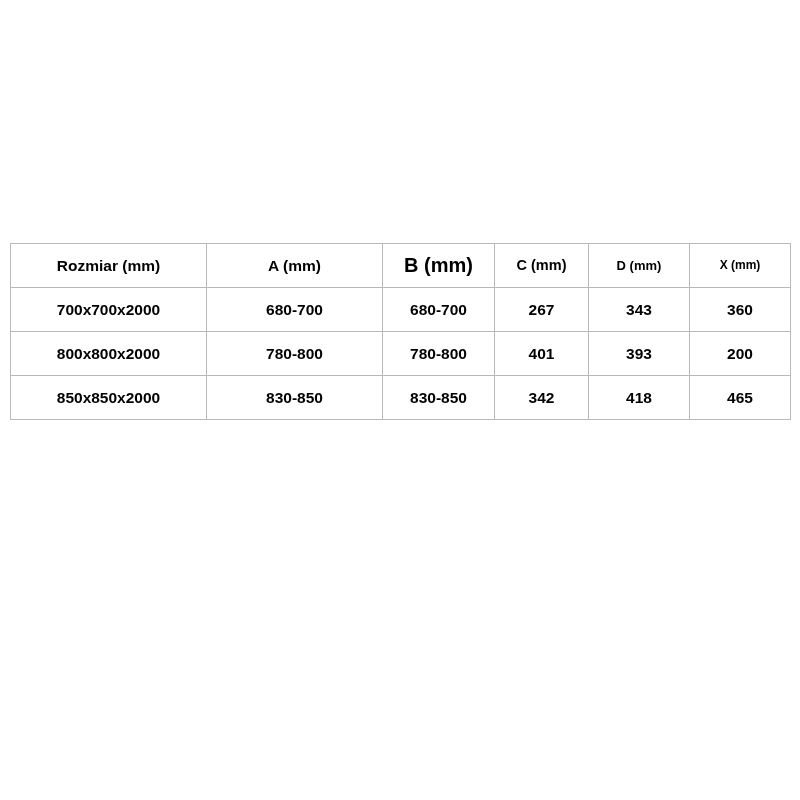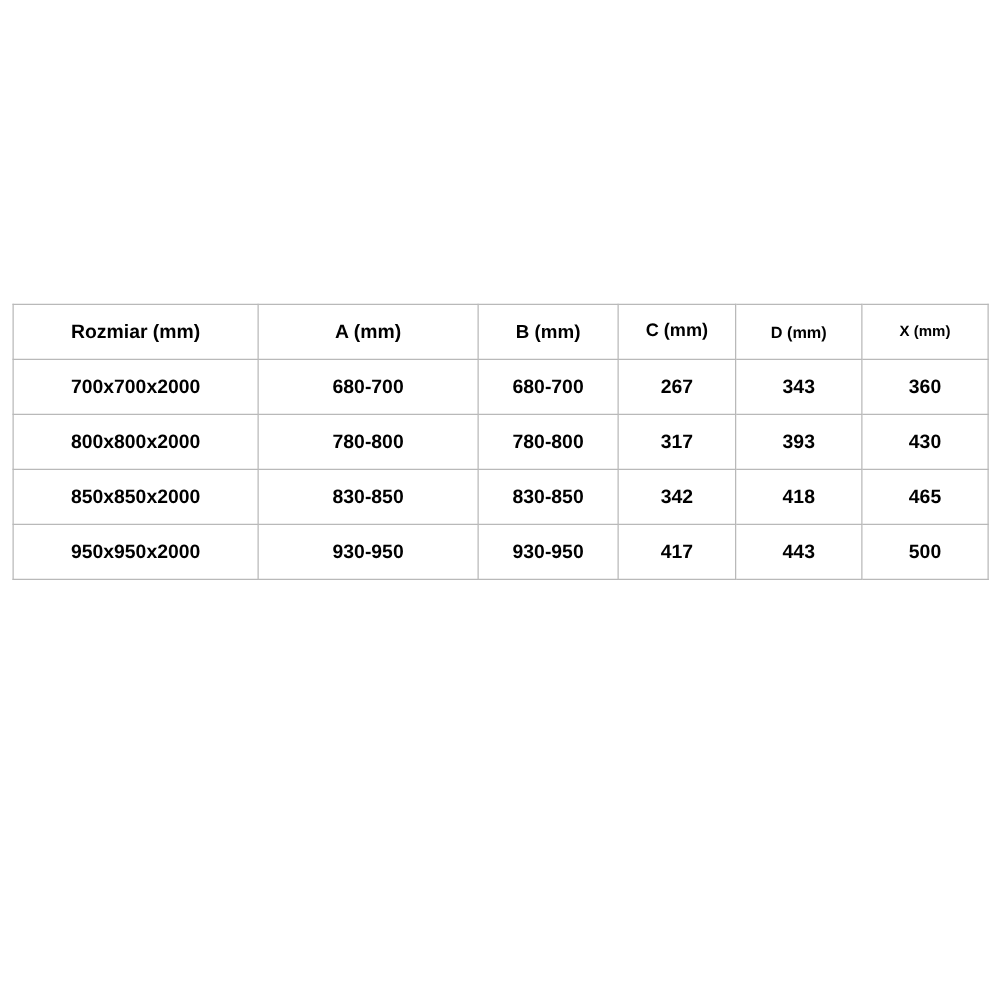--- a/index.html
+++ b/index.html
@@ -48,21 +48,21 @@
   col.c3 { width: 94px; }
   col.c4 { width: 101px; }
   col.c5 { width: 101px; }
 
   
   tr.header-row td {
     font-size: 15.5px;
   }
   tr.header-row td.h0 { font-size: 15.5px; }
   tr.header-row td.h1 { font-size: 15.5px; }
-  tr.header-row td.h2 { font-size: 15px; }
+  tr.header-row td.h2 { font-size: 20px; }
   tr.header-row td.h3 { font-size: 14.5px; }
   tr.header-row td.h4 { font-size: 13px; }
   tr.header-row td.h5 { font-size: 12px; }
 
   
   tr.data-row td.d0 { font-size: 15.5px; }
   tr.data-row td.d1 { font-size: 15.5px; }
   tr.data-row td.d2 { font-size: 15.5px; }
   tr.data-row td.d3 { font-size: 15.5px; }
   tr.data-row td.d4 { font-size: 15.5px; margin-left: 44px; }
@@ -96,36 +96,28 @@
           <td class="d1">680-700</td>
           <td class="d2">680-700</td>
           <td class="d3">267</td>
           <td class="d4">343</td>
           <td class="d5">360</td>
         </tr>
         <tr class="data-row">
           <td class="d0">800x800x2000</td>
           <td class="d1">780-800</td>
           <td class="d2">780-800</td>
-          <td class="d3">317</td>
+          <td class="d3">401</td>
           <td class="d4">393</td>
-          <td class="d5">430</td>
+          <td class="d5">200</td>
         </tr>
         <tr class="data-row">
           <td class="d0">850x850x2000</td>
           <td class="d1">830-850</td>
           <td class="d2">830-850</td>
           <td class="d3">342</td>
           <td class="d4">418</td>
           <td class="d5">465</td>
         </tr>
-        <tr class="data-row">
-          <td class="d0">950x950x2000</td>
-          <td class="d1">930-950</td>
-          <td class="d2">930-950</td>
-          <td class="d3">417</td>
-          <td class="d4">443</td>
-          <td class="d5">500</td>
-        </tr>
       </tbody>
     </table>
   </div>
 </div>
 
 </body></html>

